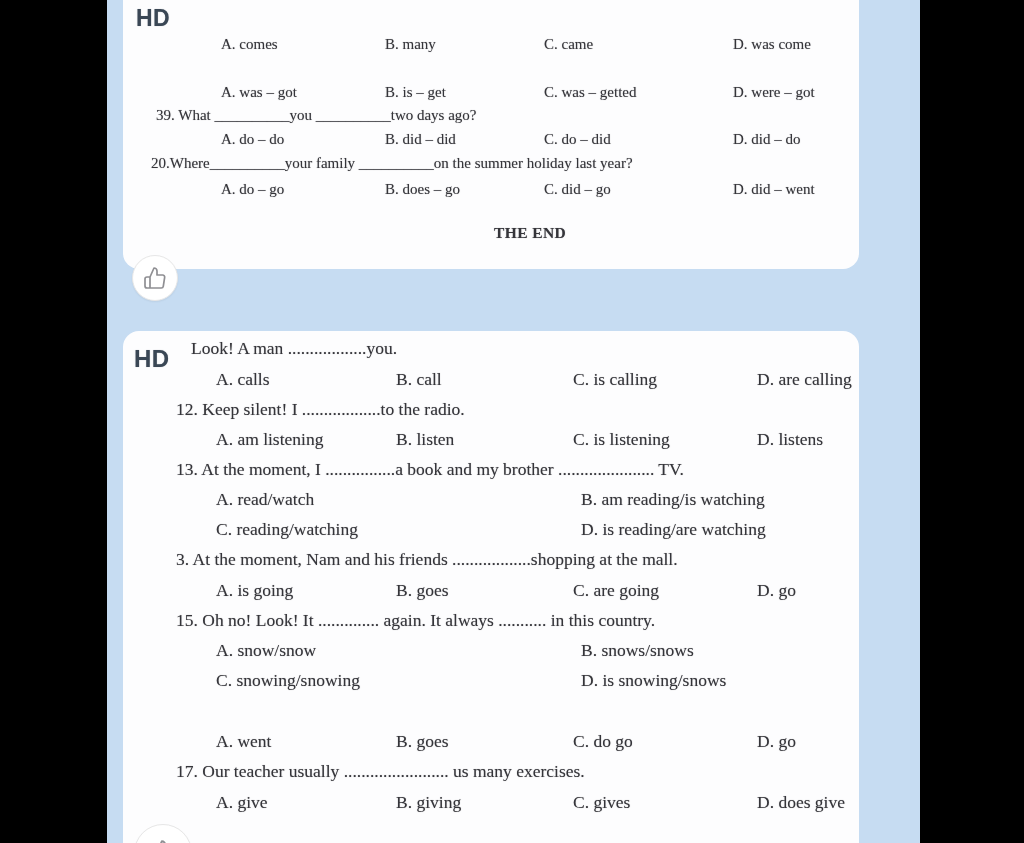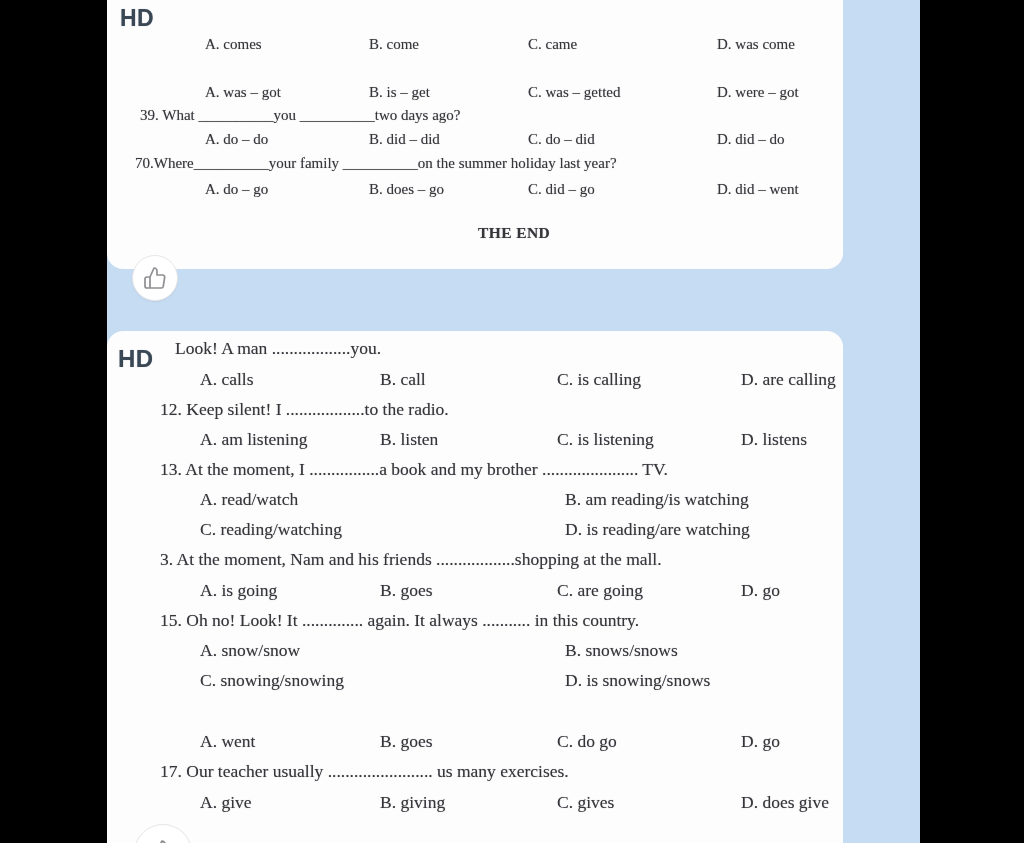--- a/index.html
+++ b/index.html
@@ -5,21 +5,21 @@
   * { margin:0; padding:0; box-sizing:border-box; }
   html,body { width:1024px; height:843px; overflow:hidden; background:#000; }
   body { font-family:"Liberation Serif", serif; }
 
   .stage {
     position:absolute; left:107px; top:0; width:813px; height:843px;
     background:#c6dcf2;
   }
 
   .card {
-    position:absolute; left:0; width:736px; background:#fdfdfe;
+    position:absolute; left:16px; width:736px; background:#fdfdfe;
     color:#35353a;
   }
   .card .txt { text-shadow:0 0 1px rgba(70,70,75,.45); }
 
   .card1 {
     top:0; height:269px;
     border-radius:0 0 16px 16px;
     font-size:15px;
   }
   .card2 {
@@ -79,41 +79,41 @@
 </head>
 <body>
 
 <div class="stage">
 
   <section class="card card1">
     <div class="hd">HD</div>
 
     <div class="row" style="top:36px">
       <span class="opt col-a txt">A. comes</span>
-      <span class="opt col-b txt">B. come</span>
+      <span class="opt col-b txt">B. many</span>
       <span class="opt col-c txt">C. came</span>
       <span class="opt col-d txt">D. was come</span>
     </div>
 
     <div class="row" style="top:84px">
       <span class="opt col-a txt">A. was – got</span>
       <span class="opt col-b txt">B. is – get</span>
       <span class="opt col-c txt">C. was – getted</span>
       <span class="opt col-d txt">D. were – got</span>
     </div>
 
     <div class="row qtext txt" style="top:107px">39. What __________you __________two days ago?</div>
     <div class="row" style="top:131px">
       <span class="opt col-a txt">A. do – do</span>
       <span class="opt col-b txt">B. did – did</span>
       <span class="opt col-c txt">C. do – did</span>
       <span class="opt col-d txt">D. did – do</span>
     </div>
 
-    <div class="row q40 txt" style="top:155px">70.Where__________your family __________on the summer holiday last year?</div>
+    <div class="row q40 txt" style="top:155px">20.Where__________your family __________on the summer holiday last year?</div>
     <div class="row" style="top:181px">
       <span class="opt col-a txt">A. do – go</span>
       <span class="opt col-b txt">B. does – go</span>
       <span class="opt col-c txt">C. did – go</span>
       <span class="opt col-d txt">D. did – went</span>
     </div>
 
     <div class="theend">THE END</div>
   </section>
 

